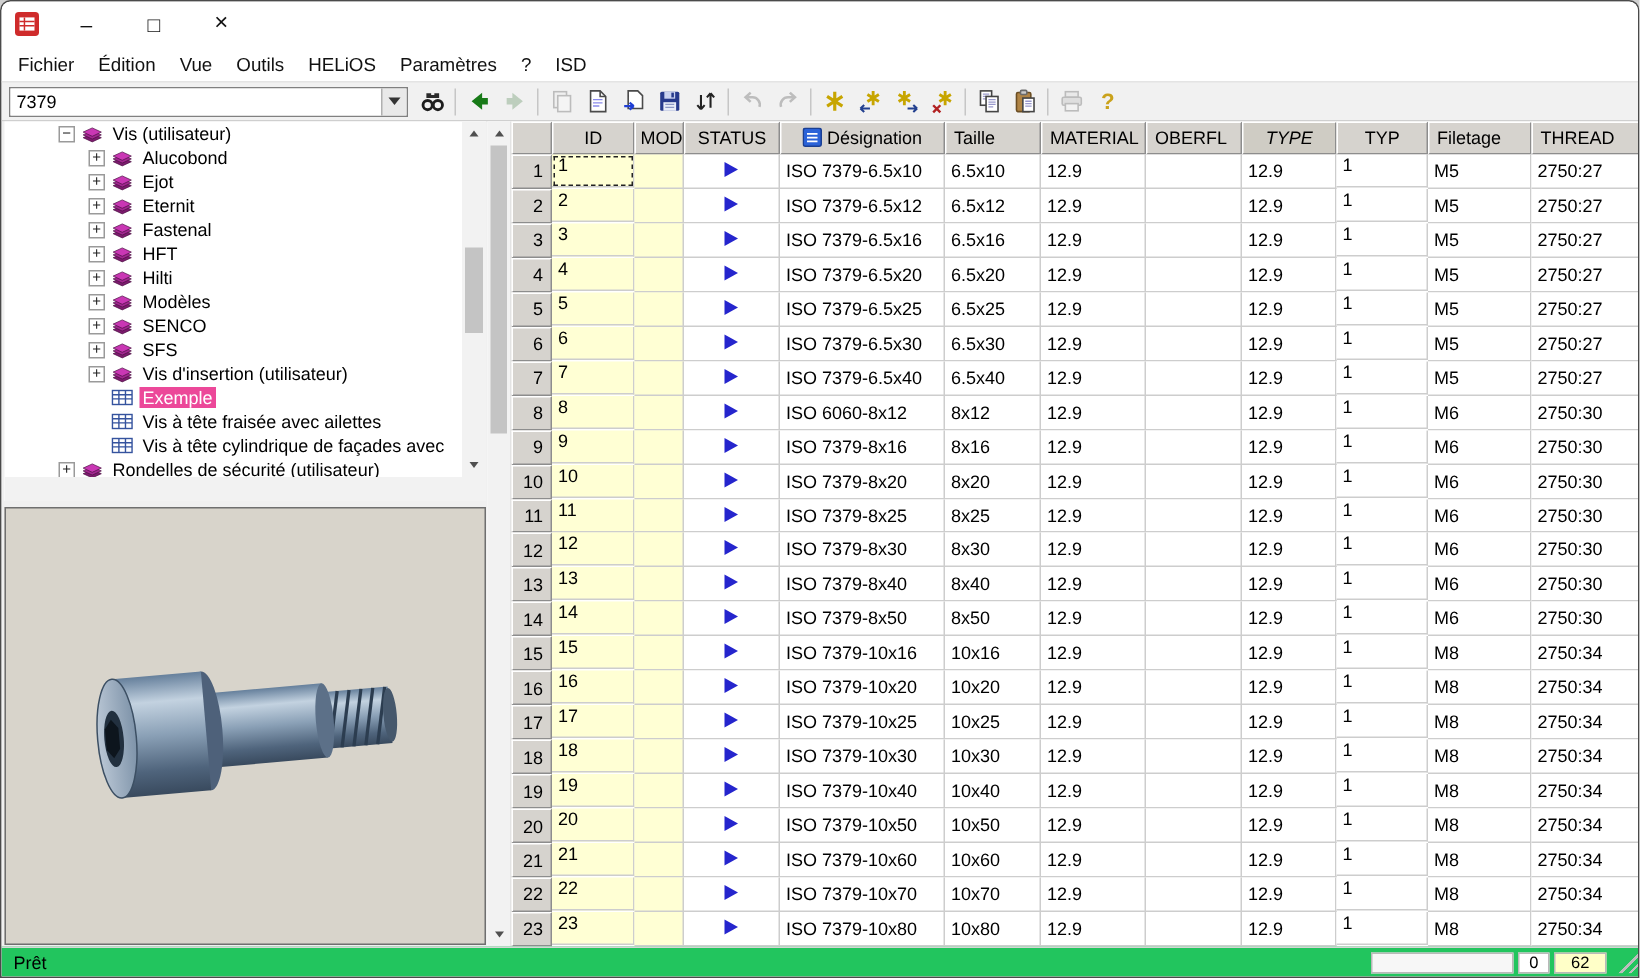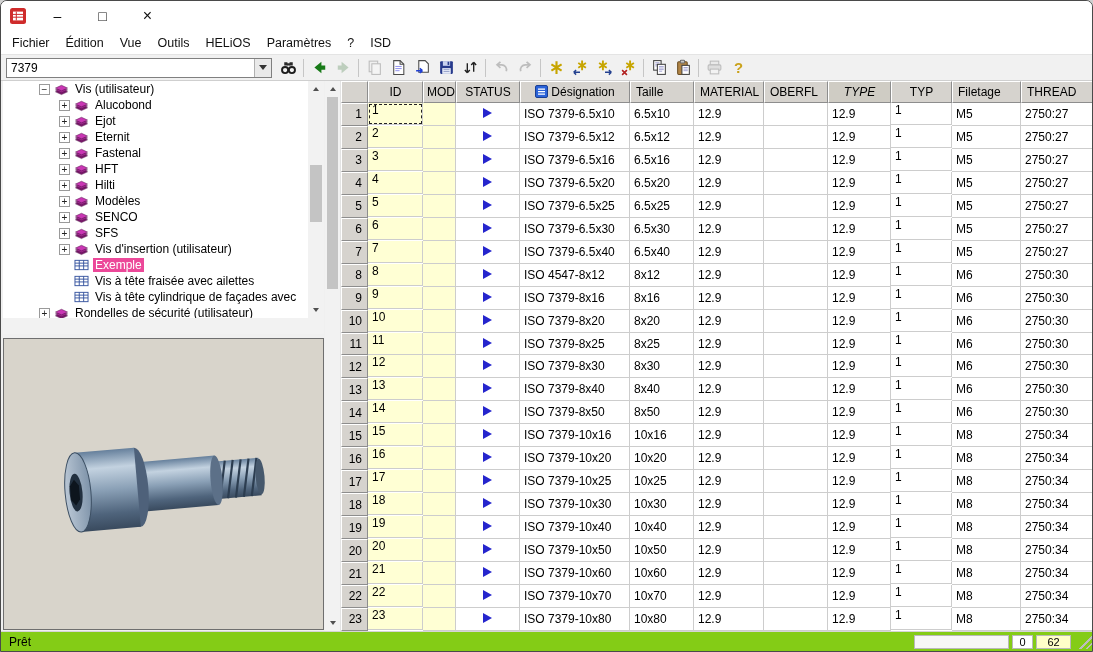--- a/index.html
+++ b/index.html
@@ -80,21 +80,21 @@
   .tree-vs{position:absolute;top:0;right:0;bottom:16px;width:16px;}
   .tree-hs{position:absolute;left:0;right:16px;bottom:0;height:16px;}
   .tree-corner{position:absolute;right:0;bottom:0;width:16px;height:16px;background:#f2f2f2;}
   .tri{width:0;height:0;}
   .tri.up{border-left:3.5px solid transparent;border-right:3.5px solid transparent;border-bottom:4.5px solid #505050;}
   .tri.down{border-left:3.5px solid transparent;border-right:3.5px solid transparent;border-top:4.5px solid #505050;}
   .tri.left{border-top:3.5px solid transparent;border-bottom:3.5px solid transparent;border-right:4.5px solid #505050;}
   .tri.right{border-top:3.5px solid transparent;border-bottom:3.5px solid transparent;border-left:4.5px solid #505050;}
 
   
-  .statusbar{flex:0 0 20px;background:#84cc16;border-top:1px solid #d5d5d5;display:flex;align-items:center;font-size:12px;padding-left:8px;color:#000;justify-content:flex-end;}
+  .statusbar{flex:0 0 20px;background:#22c55e;border-top:1px solid #d5d5d5;display:flex;align-items:center;font-size:12px;padding-left:8px;color:#000;justify-content:flex-end;}
   .status-right{margin-left:auto;display:flex;align-items:center;gap:3px;}
   .sb-box{height:14px;border:1px solid #b9b9b9;background:#fff;font-size:11px;line-height:12px;text-align:center;}
   .sb-progress{width:95px;background:#f7f7f7;}
   .sb-num{width:21px;}
   .sb-num.total{width:35px;background:#ffffc8;}
   .grip{width:15px;height:15px;margin-left:3px;background:repeating-linear-gradient(135deg,transparent 0 3px,#bdbdbd 3px 4.5px);clip-path:polygon(100% 0,100% 100%,0 100%);}
 </style>
 </head>
 <body>
 
@@ -673,21 +673,21 @@
                 <td class="c c-type">12.9</td>
                 <td class="c c-typ right">1</td>
                 <td class="c c-filetage">M5</td>
                 <td class="c c-thread">2750:27</td>
               </tr>
               <tr>
                 <td class="rn">8</td>
                 <td class="c c-id ylw right">8</td>
                 <td class="c c-mod ylw"></td>
                 <td class="c c-status center"><span class="play"></span></td>
-                <td class="c c-designation">ISO 4547-8x12</td>
+                <td class="c c-designation">ISO 6060-8x12</td>
                 <td class="c c-taille">8x12</td>
                 <td class="c c-material">12.9</td>
                 <td class="c c-oberfl"></td>
                 <td class="c c-type">12.9</td>
                 <td class="c c-typ right">1</td>
                 <td class="c c-filetage">M6</td>
                 <td class="c c-thread">2750:30</td>
               </tr>
               <tr>
                 <td class="rn">9</td>

